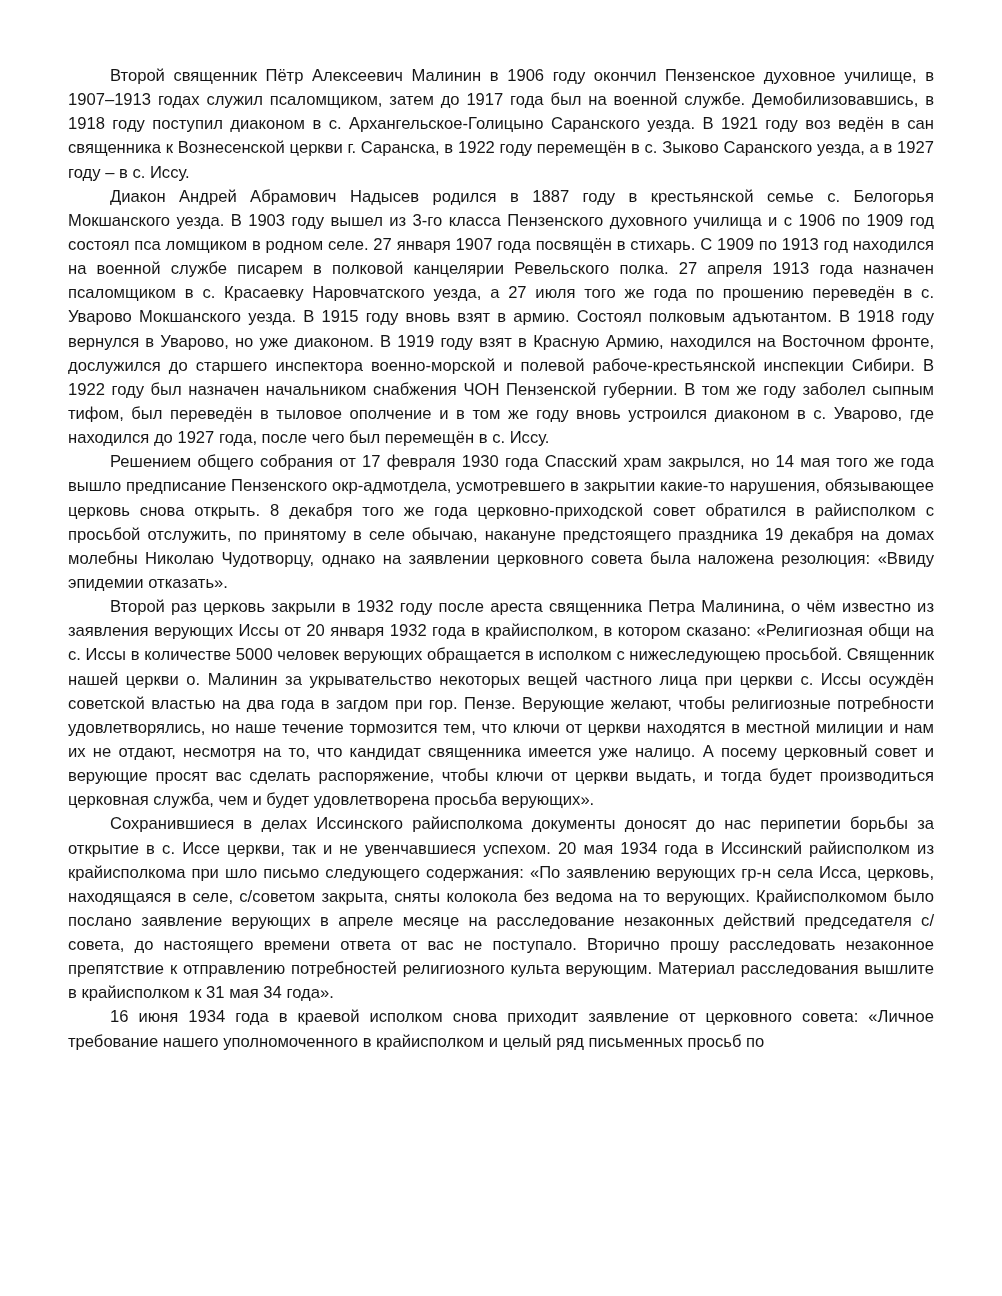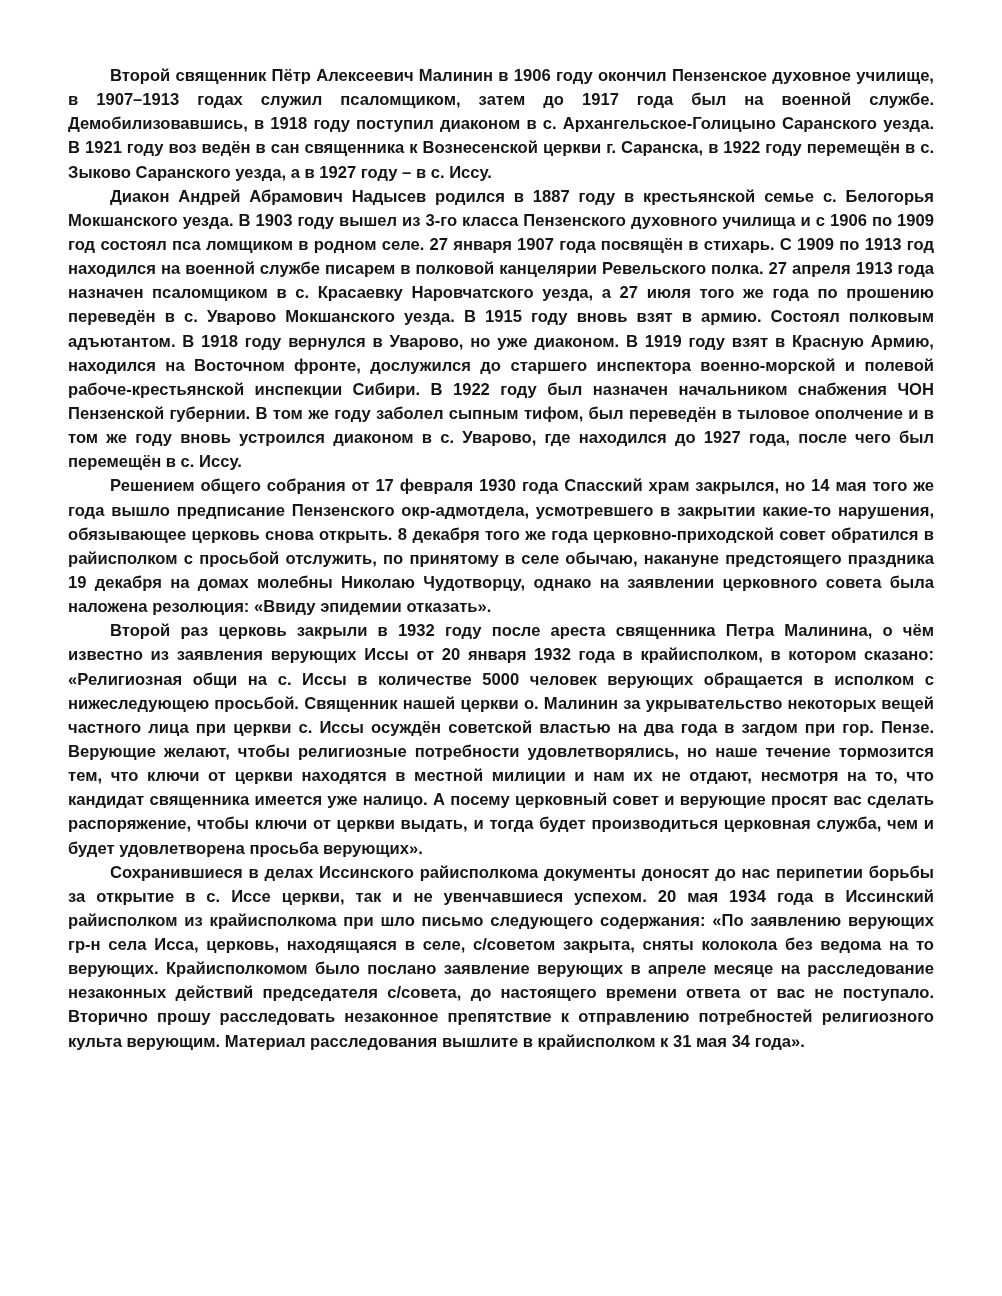--- a/index.html
+++ b/index.html
@@ -12,21 +12,20 @@
     min-height: 1296px;
     font-family: "Liberation Sans", sans-serif;
     color: #1a1a1a;
   }
   .page {
     width: 1002px;
     min-height: 1296px;
     box-sizing: border-box;
     padding: 64px 68px 40px 68px;
     background: #ffffff;
-    font-weight: bold;
   }
   .doc-body {
     font-size: 16.6px;
     line-height: 1.455;
     text-align: justify;
     text-justify: inter-word;
     color: #151515;
   }
   .doc-body p {
     margin: 0;
@@ -40,14 +39,15 @@
 </head>
 <body>
 
 <div class="page">
   <div class="doc-body">
     <p>Второй священник Пётр Алексеевич Малинин в 1906 году окончил Пензенское духовное училище, в 1907–1913 годах служил псаломщиком, затем до 1917 года был на военной службе. Демобилизовавшись, в 1918 году поступил диаконом в с. Архангельское-Голицыно Саранского уезда. В 1921 году воз ведён в сан священника к Вознесенской церкви г. Саранска, в 1922 году перемещён в с. Зыково Саранского уезда, а в 1927 году – в с. Иссу.</p>
     <p>Диакон Андрей Абрамович Надысев родился в 1887 году в крестьянской семье с. Белогорья Мокшанского уезда. В 1903 году вышел из 3-го класса Пензенского духовного училища и с 1906 по 1909 год состоял пса ломщиком в родном селе. 27 января 1907 года посвящён в стихарь. С 1909 по 1913 год находился на военной службе писарем в полковой канцелярии Ревельского полка. 27 апреля 1913 года назначен псаломщиком в с. Красаевку Наровчатского уезда, а 27 июля того же года по прошению переведён в с. Уварово Мокшанского уезда. В 1915 году вновь взят в армию. Состоял полковым адъютантом. В 1918 году вернулся в Уварово, но уже диаконом. В 1919 году взят в Красную Армию, находился на Восточном фронте, дослужился до старшего инспектора военно-морской и полевой рабоче-крестьянской инспекции Сибири. В 1922 году был назначен начальником снабжения ЧОН Пензенской губернии. В том же году заболел сыпным тифом, был переведён в тыловое ополчение и в том же году вновь устроился диаконом в с. Уварово, где находился до 1927 года, после чего был перемещён в с. Иссу.</p>
     <p>Решением общего собрания от 17 февраля 1930 года Спасский храм закрылся, но 14 мая того же года вышло предписание Пензенского окр-адмотдела, усмотревшего в закрытии какие-то нарушения, обязывающее церковь снова открыть. 8 декабря того же года церковно-приходской совет обратился в райисполком с просьбой отслужить, по принятому в селе обычаю, накануне предстоящего праздника 19 декабря на домах молебны Николаю Чудотворцу, однако на заявлении церковного совета была наложена резолюция: «Ввиду эпидемии отказать».</p>
     <p>Второй раз церковь закрыли в 1932 году после ареста священника Петра Малинина, о чём известно из заявления верующих Иссы от 20 января 1932 года в крайисполком, в котором сказано: «Религиозная общи на с. Иссы в количестве 5000 человек верующих обращается в исполком с нижеследующею просьбой. Священник нашей церкви о. Малинин за укрывательство некоторых вещей частного лица при церкви с. Иссы осуждён советской властью на два года в загдом при гор. Пензе. Верующие желают, чтобы религиозные потребности удовлетворялись, но наше течение тормозится тем, что ключи от церкви находятся в местной милиции и нам их не отдают, несмотря на то, что кандидат священника имеется уже налицо. А посему церковный совет и верующие просят вас сделать распоряжение, чтобы ключи от церкви выдать, и тогда будет производиться церковная служба, чем и будет удовлетворена просьба верующих».</p>
     <p>Сохранившиеся в делах Иссинского райисполкома документы доносят до нас перипетии борьбы за открытие в с. Иссе церкви, так и не увенчавшиеся успехом. 20 мая 1934 года в Иссинский райисполком из крайисполкома при шло письмо следующего содержания: «По заявлению верующих гр-н села Исса, церковь, находящаяся в селе, с/советом закрыта, сняты колокола без ведома на то верующих. Крайисполкомом было послано заявление верующих в апреле месяце на расследование незаконных действий председателя с/совета, до настоящего времени ответа от вас не поступало. Вторично прошу расследовать незаконное препятствие к отправлению потребностей религиозного культа верующим. Материал расследования вышлите в крайисполком к 31 мая 34 года».</p>
+    <p>16 июня 1934 года в краевой исполком снова приходит заявление от церковного совета: «Личное требование нашего уполномоченного в крайисполком и целый ряд письменных просьб по</p>
   </div>
 </div>
 
 </body></html>

